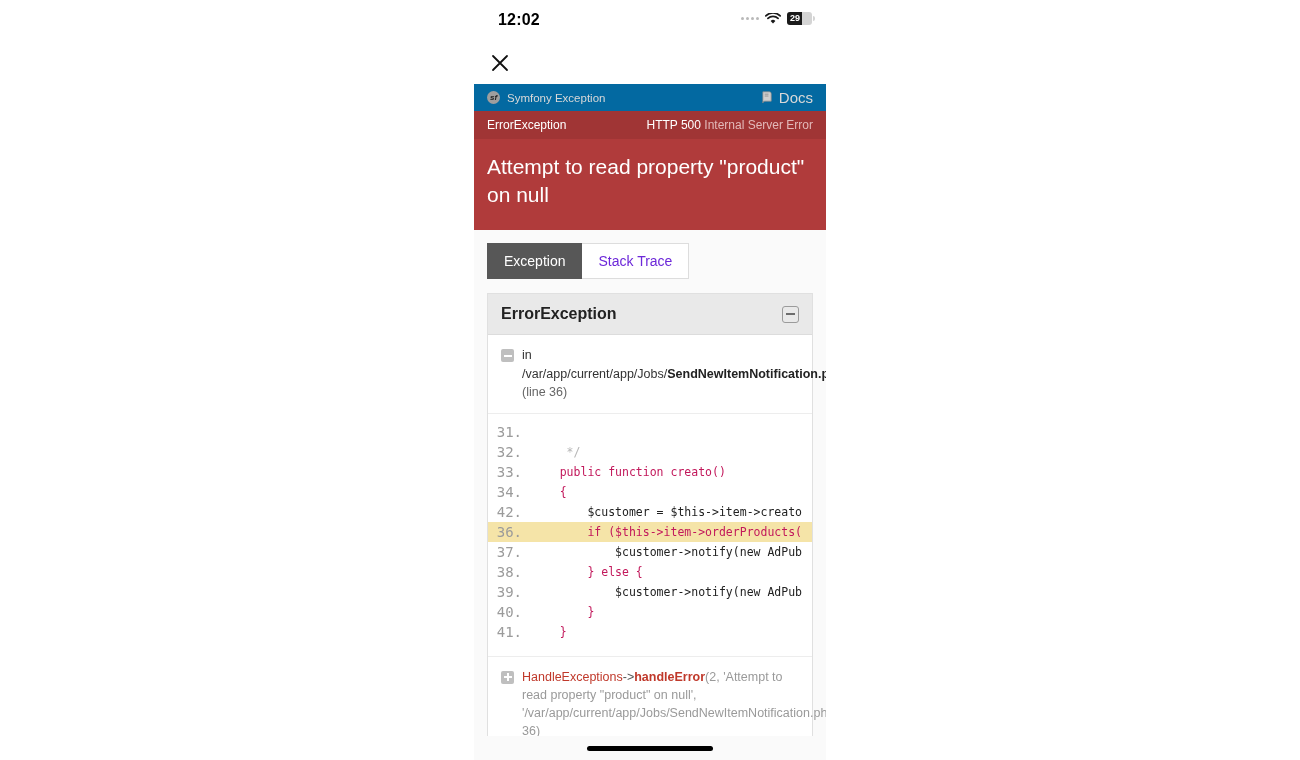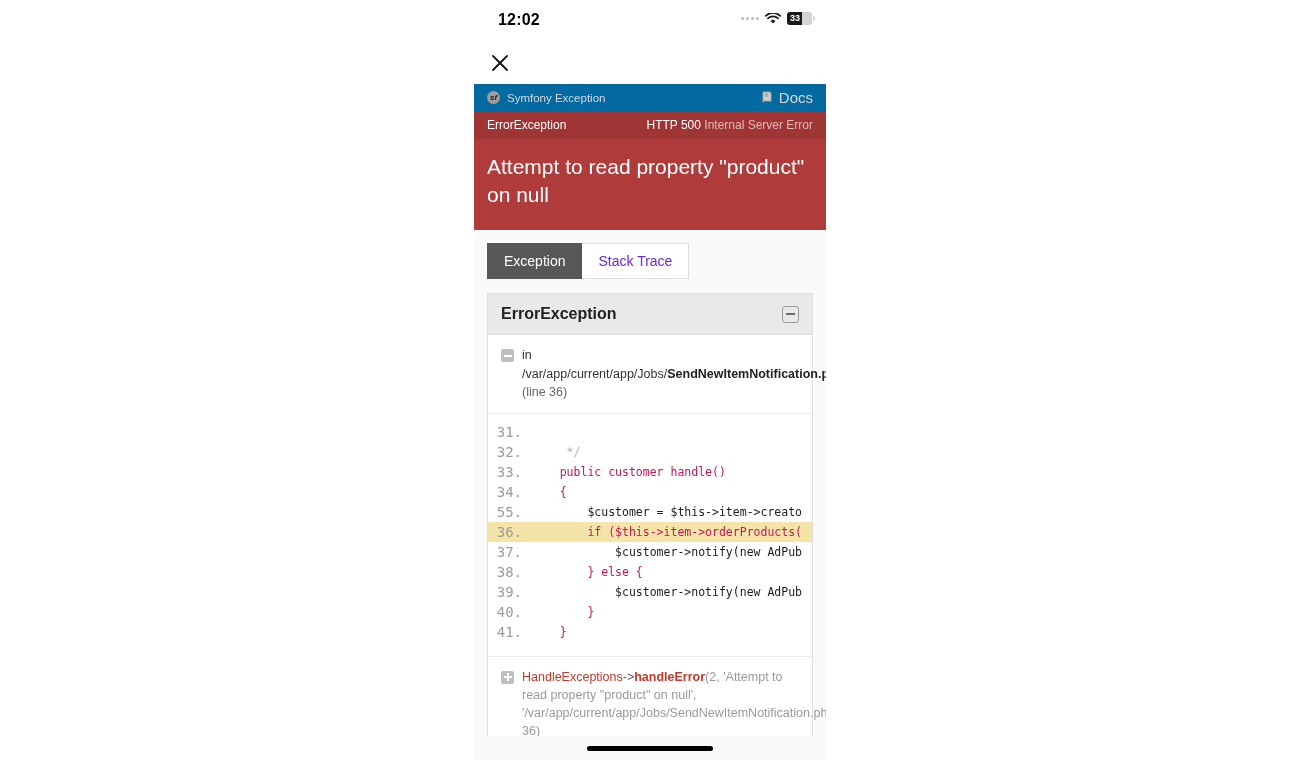--- a/index.html
+++ b/index.html
@@ -282,21 +282,21 @@
         </span>
         <span class="wifi-icon">
           <svg width="16" height="12" viewBox="0 0 16 12">
             <path d="M8 10.6 L5.6 8.0 A3.4 3.4 0 0 1 10.4 8.0 Z" fill="#1a1a1a"></path>
             <path d="M2.9 5.4 A7.3 7.3 0 0 1 13.1 5.4" stroke="#1a1a1a" stroke-width="1.7" fill="none" stroke-linecap="round"></path>
             <path d="M0.8 2.9 A10.3 10.3 0 0 1 15.2 2.9" stroke="#1a1a1a" stroke-width="1.7" fill="none" stroke-linecap="round"></path>
           </svg>
         </span>
         <span class="battery">
           <span class="battery-fill"></span>
-          <span class="battery-num">33</span>
+          <span class="battery-num">29</span>
           <span class="battery-tip"></span>
         </span>
       </div>
     </div>
 
     <div class="browser-bar">
       <span class="close-x">
         <svg width="24" height="24" viewBox="0 0 24 24">
           <path d="M5 5 L19 19 M19 5 L5 19" stroke="#111" stroke-width="1.8" stroke-linecap="round"></path>
         </svg>
@@ -358,28 +358,28 @@
         <div class="code-wrap">
           <div class="code-line">
             <span class="ln">31.</span>
           </div>
           <div class="code-line">
             <span class="ln">32.</span>
             <span class="lc cm">     */</span>
           </div>
           <div class="code-line">
             <span class="ln">33.</span>
-            <span class="lc k">    public customer handle()</span>
+            <span class="lc k">    public function creato()</span>
           </div>
           <div class="code-line">
             <span class="ln">34.</span>
             <span class="lc pn">    {</span>
           </div>
           <div class="code-line">
-            <span class="ln">55.</span>
+            <span class="ln">42.</span>
             <span class="lc">        $customer = $this-&gt;item-&gt;creato</span>
           </div>
           <div class="code-line hl">
             <span class="ln">36.</span>
             <span class="lc op">        if ($this-&gt;item-&gt;orderProducts(</span>
           </div>
           <div class="code-line">
             <span class="ln">37.</span>
             <span class="lc">            $customer-&gt;notify(new AdPub</span>
           </div>

